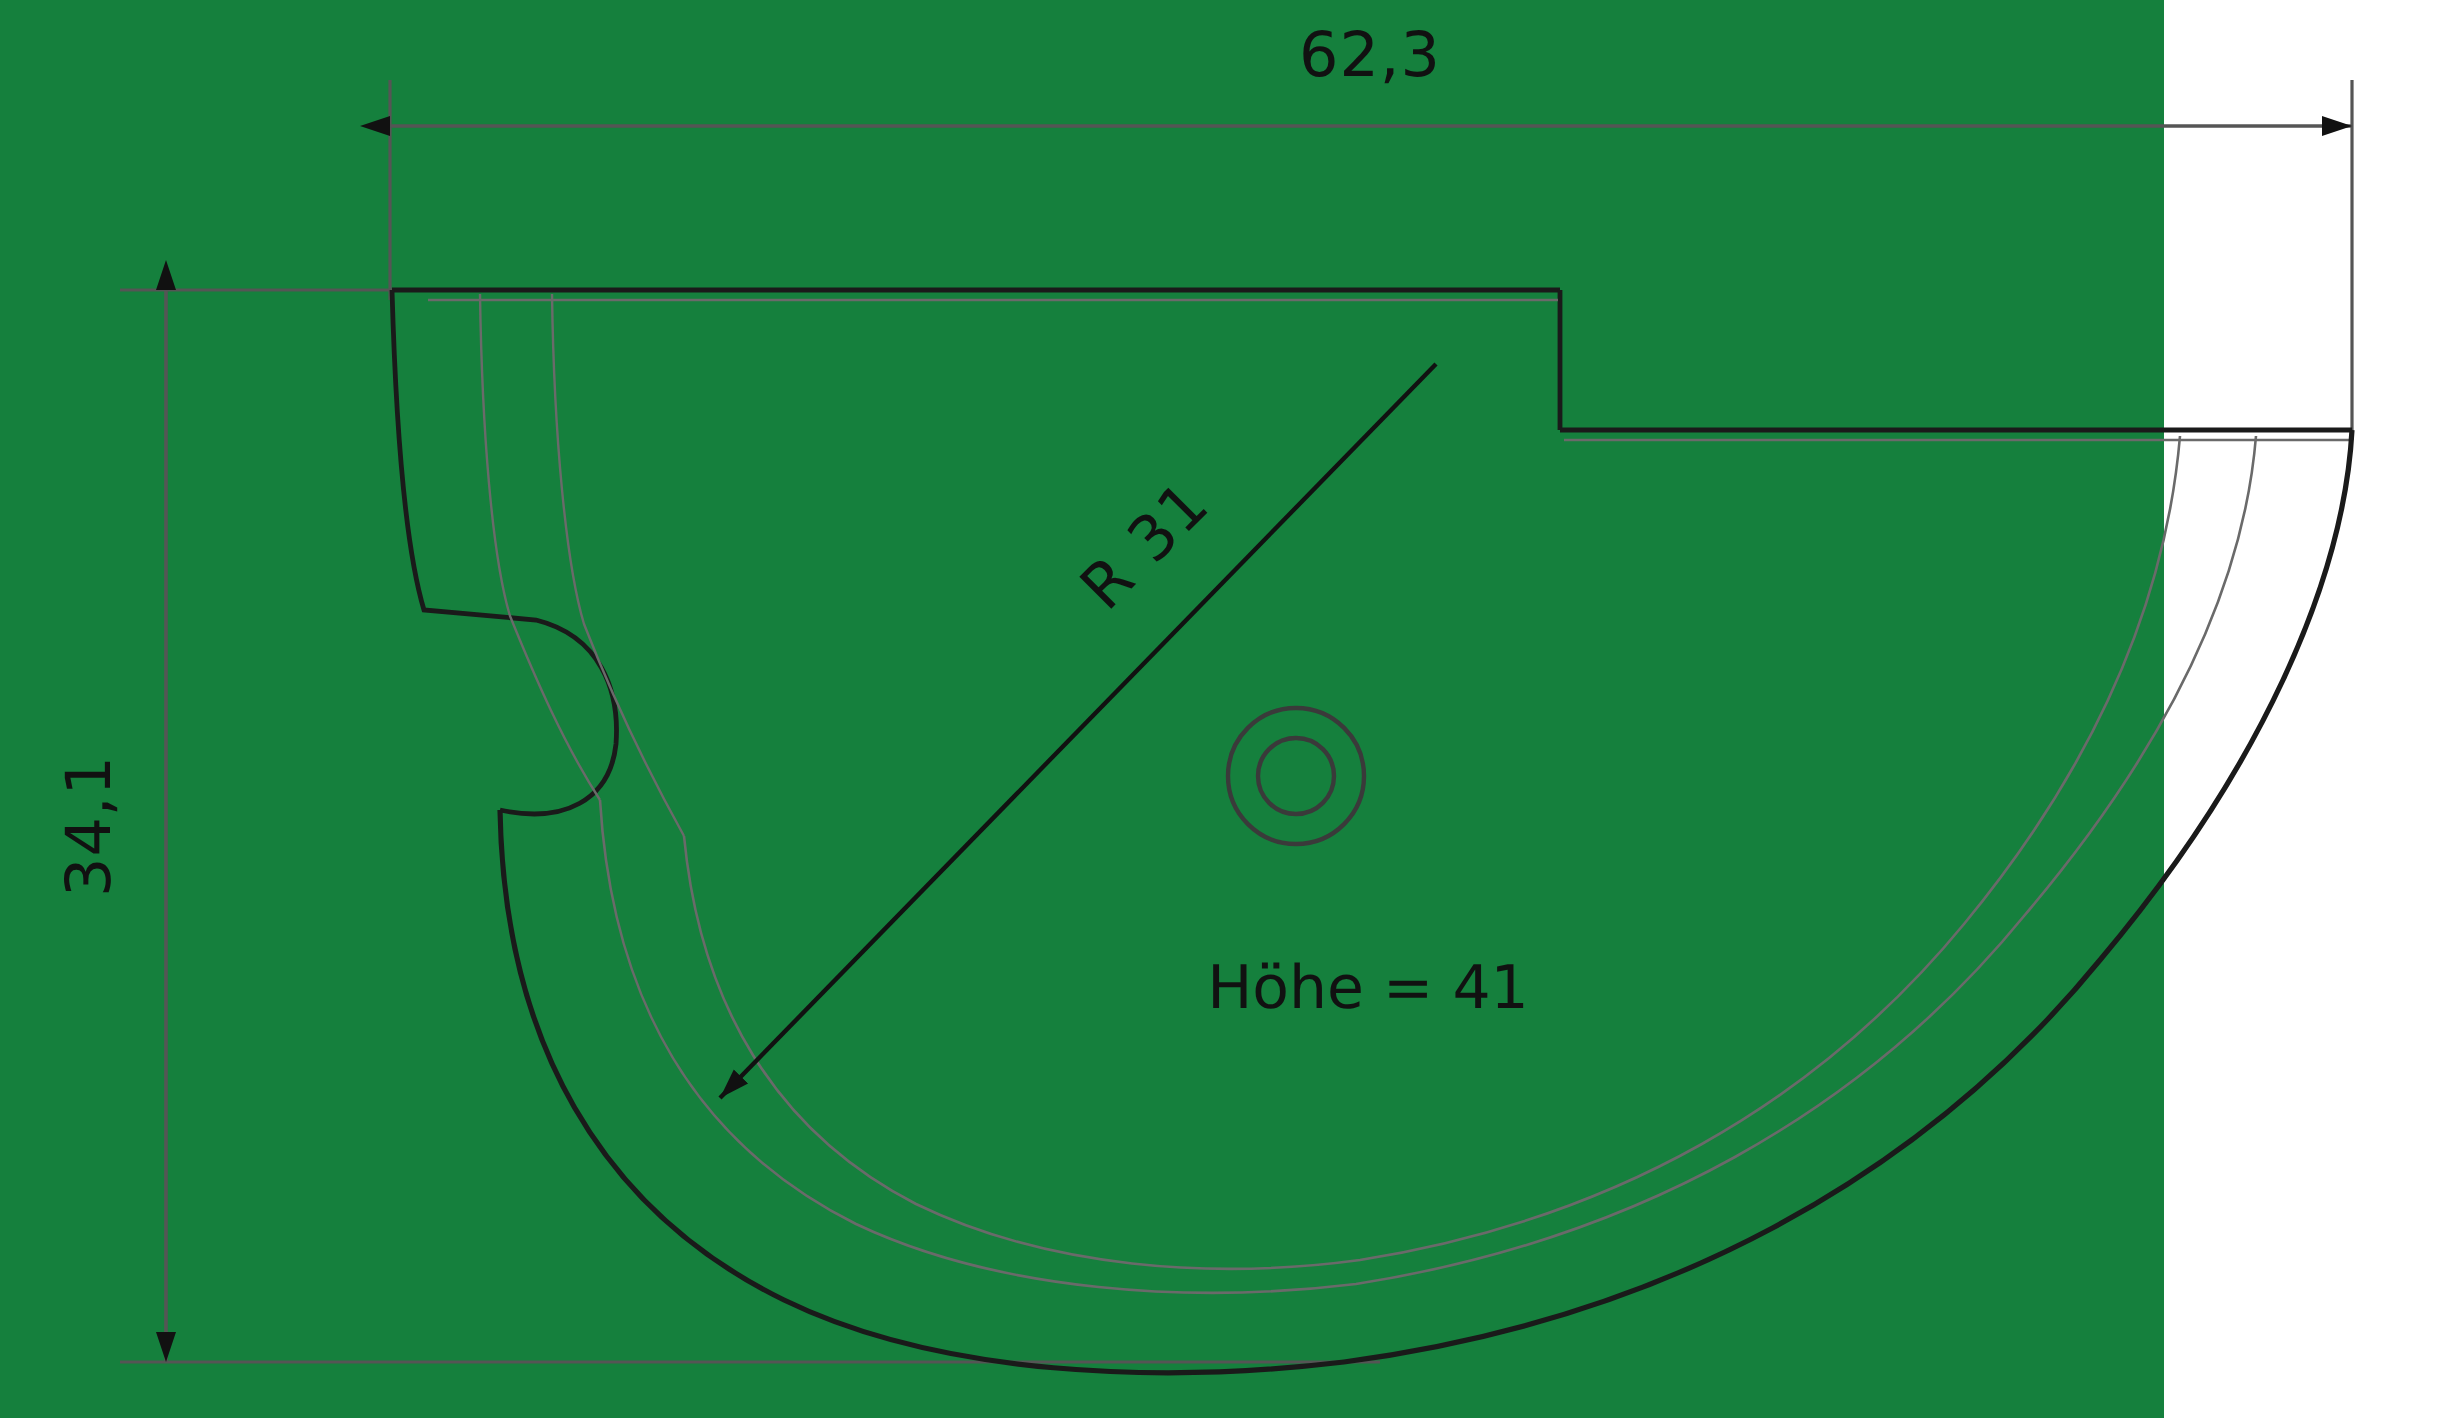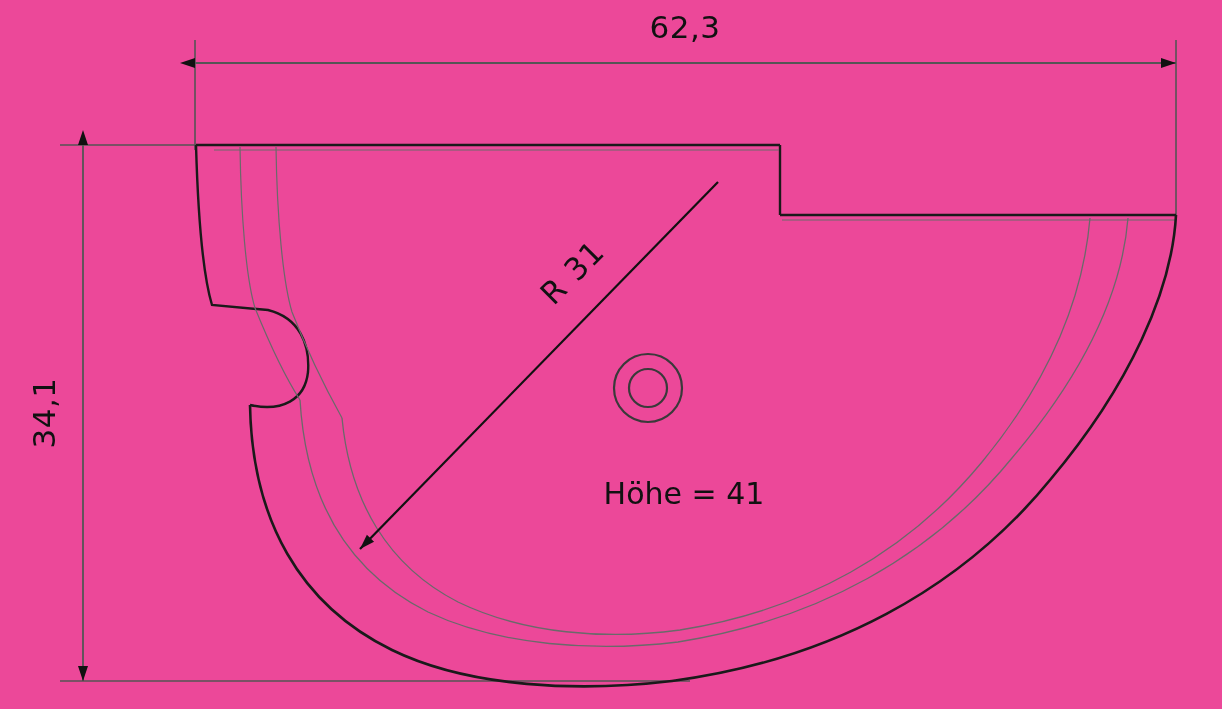--- a/index.html
+++ b/index.html
@@ -8,23 +8,23 @@
     background: #ffffff;
   }
   body {
     width: 1222px;
     height: 709px;
     font-family: "DejaVu Sans", "Liberation Sans", sans-serif;
     overflow: hidden;
   }
   #drawing-root {
     position: relative;
-    width: 1222px;
+    width: 1082px;
     height: 709px;
-    background: #ec4899;
+    background: #15803d;
   }
   svg.cad {
     display: block;
     width: 1222px;
     height: 709px;
   }
   .dim-text {
     font-family: "DejaVu Sans", "Liberation Sans", sans-serif;
     font-size: 31px;
     fill: #111111;

